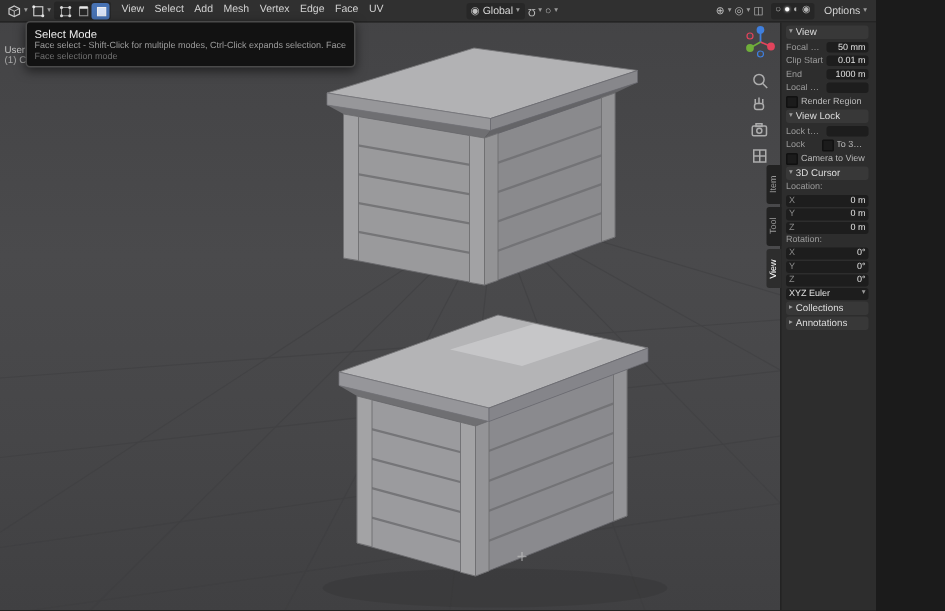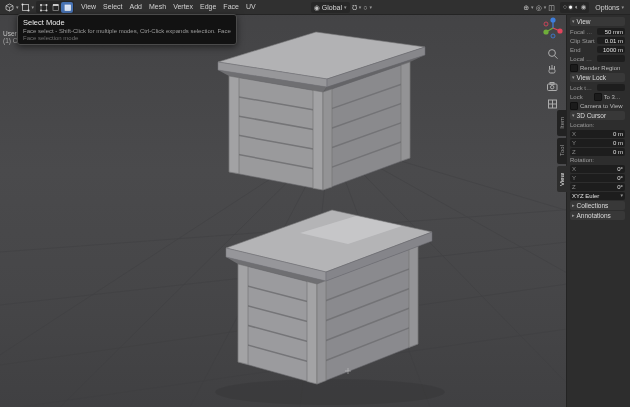--- a/index.html
+++ b/index.html
@@ -1,16 +1,16 @@
 <!DOCTYPE html>
 <html><head>
 <meta charset="utf-8">
 <style>
   html,body{margin:0;padding:0;background:#1b1b1b;}
-  .app{position:relative;width:630px;height:407px;overflow:hidden;
+  .app{position:relative;width:584px;height:407px;overflow:hidden;
        background:linear-gradient(180deg,#434345 0%,#4a4a4c 42%,#464648 72%,#404042 100%);
        font-family:"Liberation Sans",sans-serif;}
   
   .vp-header{position:absolute;z-index:20;top:0;left:0;right:0;height:14px;background:#303030;
              border-bottom:1px solid #242424;display:flex;align-items:center;padding:0 4px;gap:1px;}
   .hicon{display:flex;align-items:center;justify-content:center;height:12px;padding:0 1px;}
   .caret{font-size:5px;color:#9a9a9a;line-height:1;}
   .menu{font-size:7px;color:#d2d2d2;padding:0 3px;line-height:12px;white-space:nowrap;}
   .selgroup{display:flex;align-items:center;background:#262626;border-radius:2px;padding:0 1px;margin:0 3px 0 1px;height:12px;}
   .selbtn{width:12px;height:11px;display:flex;align-items:center;justify-content:center;border-radius:2px;}

